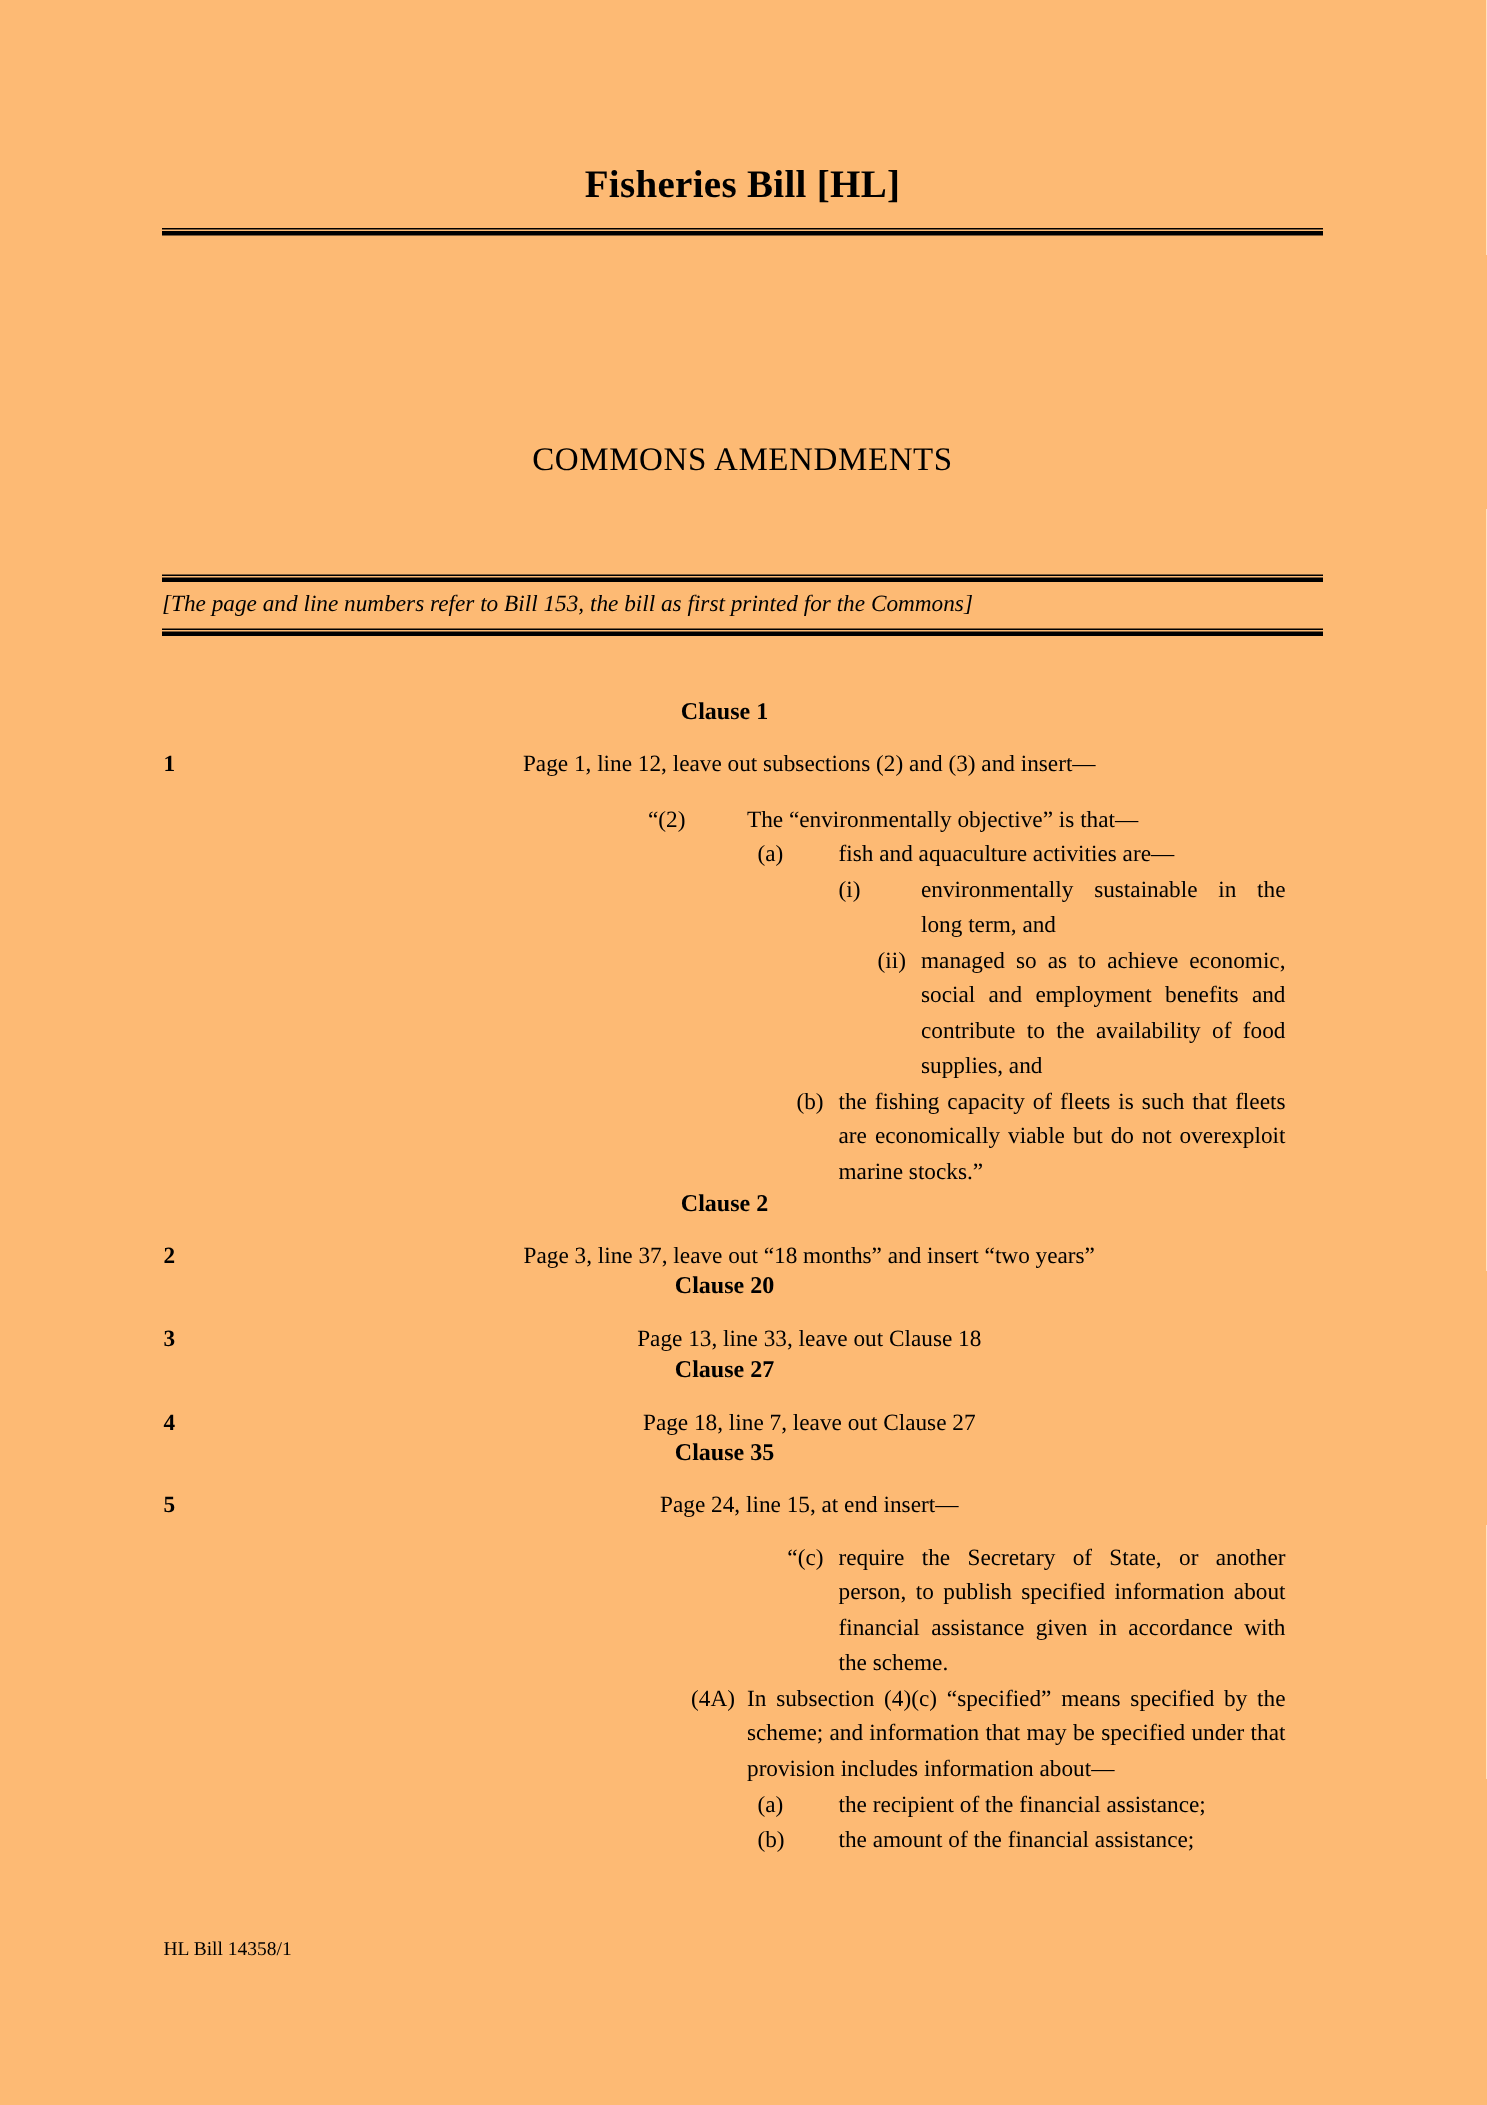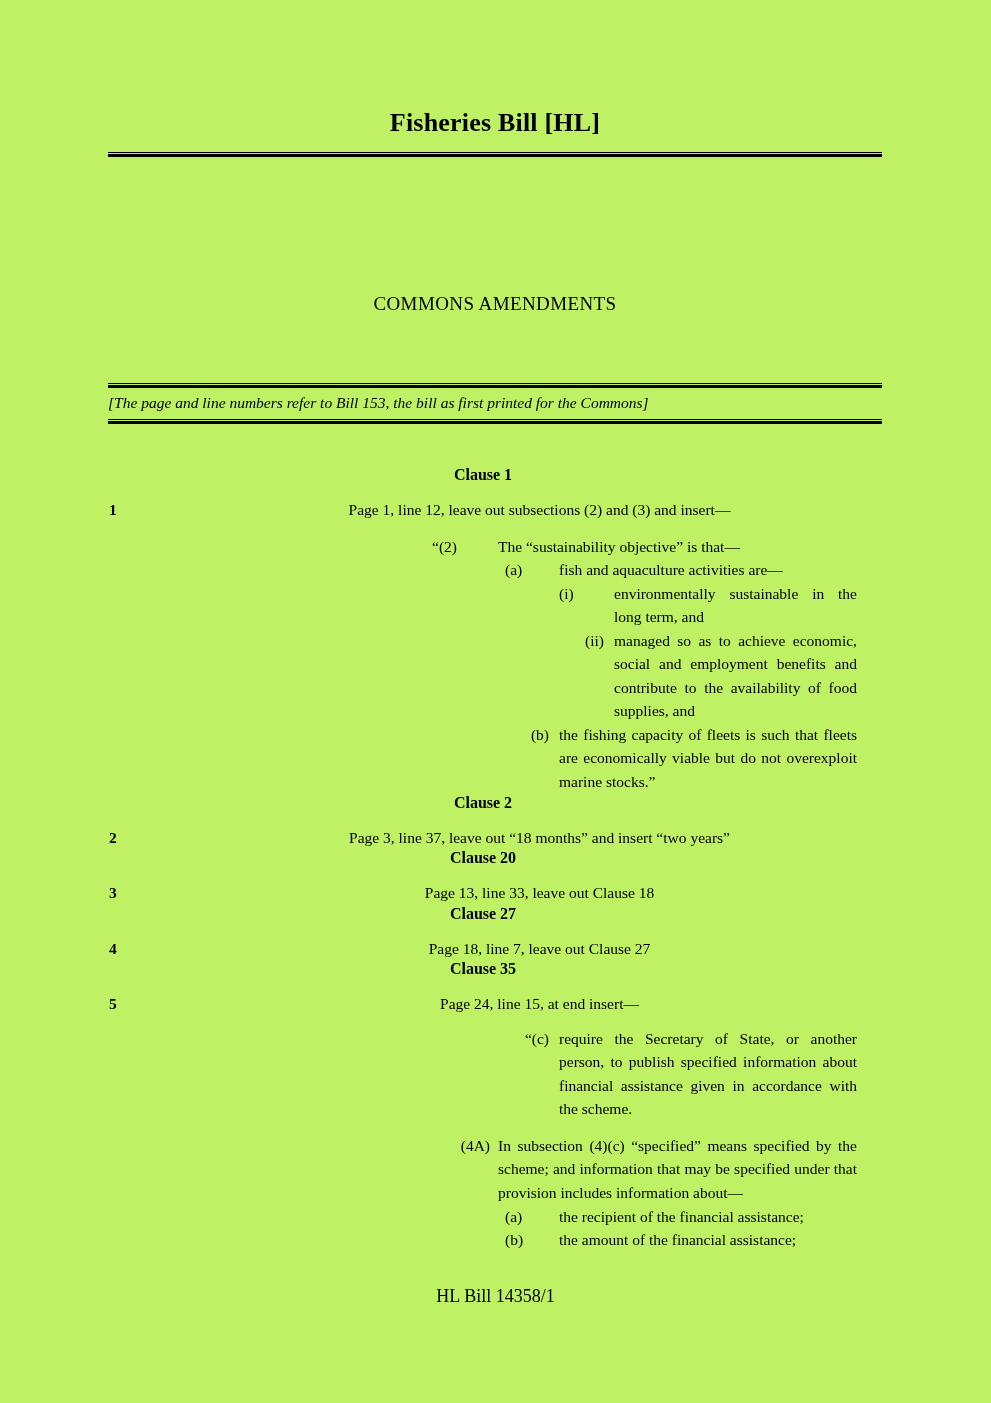--- a/index.html
+++ b/index.html
@@ -5,21 +5,21 @@
   html, body {
     margin: 0;
     padding: 0;
     background: #ffffff;
   }
 
   .page {
     position: relative;
     width: 991px;
     height: 1403px;
-    background: #bef264;
+    background: #fdba74;
     color: #000000;
     font-family: "Liberation Serif", "DejaVu Serif", serif;
     overflow: hidden;
     box-sizing: border-box;
   }
 
   
   .doc-title {
     position: absolute;
     left: 108px;
@@ -44,21 +44,21 @@
   .rule-title   { top: 152px; }
   .rule-note-top    { top: 383px; }
   .rule-note-bottom { top: 419px; }
 
   
   .section-heading {
     position: absolute;
     left: 108px;
     width: 774px;
     text-align: center;
-    font-size: 19px;
+    font-size: 22px;
     letter-spacing: 0.4px;
   }
   .commons-amendments { top: 293px; }
 
   
   .note-banner {
     position: absolute;
     left: 108px;
     top: 394px;
     width: 774px;
@@ -140,22 +140,22 @@
   .lvl3 { margin-left: 392px; }
   .lvl3 > .marker { left: -55px; width: 45px; }
 
   
   .footer {
     position: absolute;
     left: 109px;
     bottom: 96px;
     width: 773px;
     display: flex;
-    justify-content: center;
-    font-size: 18px;
+    justify-content: flex-start;
+    font-size: 13px;
   }
 </style>
 </head>
 <body>
 
 <div class="page">
 
   <div class="doc-title">Fisheries Bill [HL]</div>
   <div class="rule-double rule-title"></div>
 
@@ -168,21 +168,21 @@
   <div class="body">
 
     <div class="clause-heading">Clause 1</div>
     <div class="amendment">
       <span class="amendment-number">1</span>
       <p class="lead-line">Page 1, line 12, leave out subsections (2) and (3) and insert—</p>
 
       <div class="quote-block">
         <div class="item lvl1 last-line-left">
           <span class="marker">“(2)</span>
-          <span class="text">The “sustainability objective” is that—</span>
+          <span class="text">The “environmentally objective” is that—</span>
         </div>
 
         <div class="item lvl2 last-line-left">
           <span class="marker">(a)</span>
           <span class="text">fish and aquaculture activities are—</span>
         </div>
 
         <div class="item lvl3 last-line-left">
           <span class="marker">(i)</span>
           <span class="text">environmentally sustainable in the long term, and</span>
@@ -222,21 +222,21 @@
     <div class="amendment">
       <span class="amendment-number">5</span>
       <p class="lead-line">Page 24, line 15, at end insert—</p>
 
       <div class="quote-block tight">
         <div class="item lvl2">
           <span class="marker">“(c)</span>
           <span class="text">require the Secretary of State, or another person, to publish specified information about financial assistance given in accordance with the scheme.</span>
         </div>
 
-        <div class="item lvl1" style="margin-top:13px;">
+        <div class="item lvl1" style="">
           <span class="marker">(4A)</span>
           <span class="text">In subsection (4)(c) “specified” means specified by the scheme; and information that may be specified under that provision includes information about—</span>
         </div>
 
         <div class="item lvl2 last-line-left">
           <span class="marker">(a)</span>
           <span class="text">the recipient of the financial assistance;</span>
         </div>
 
         <div class="item lvl2 last-line-left">

